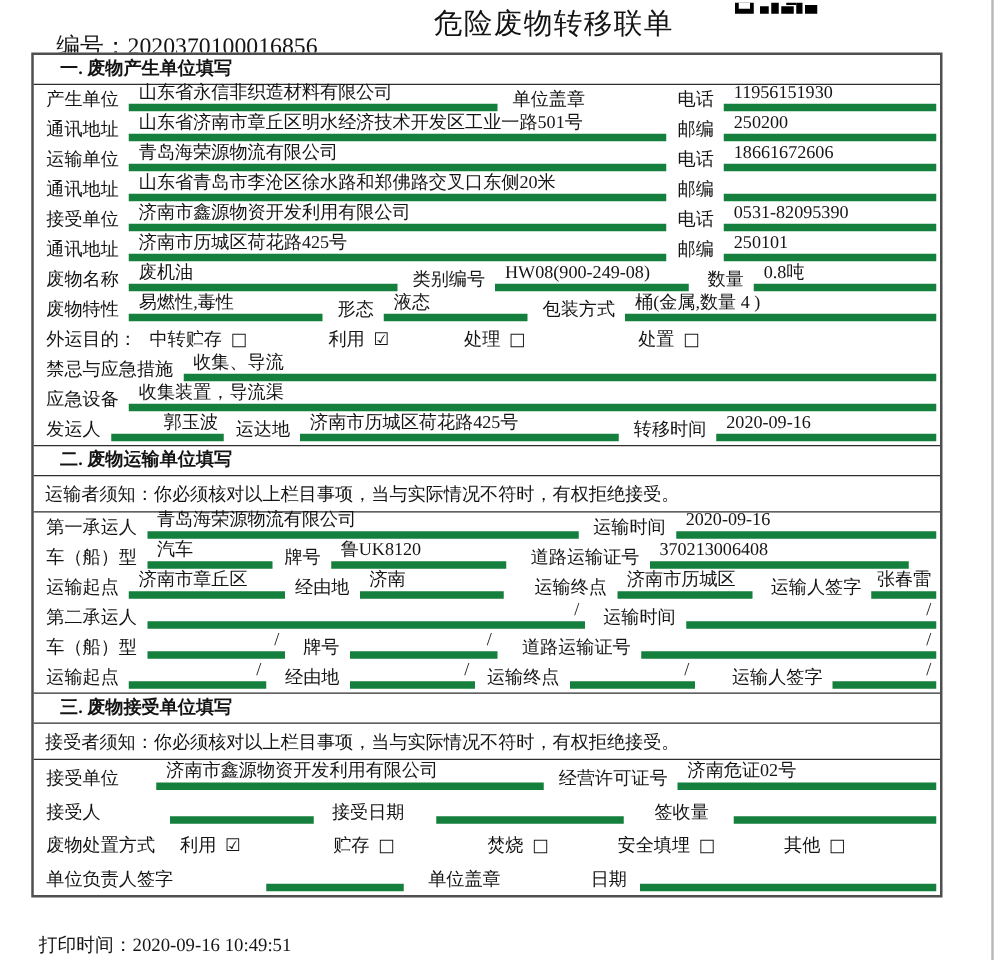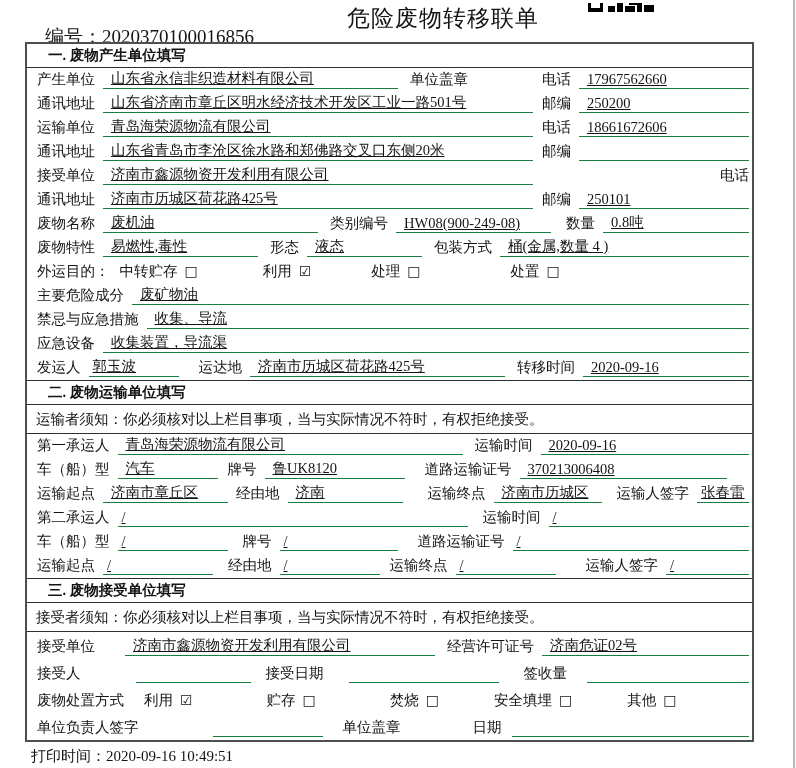--- a/index.html
+++ b/index.html
@@ -19,36 +19,36 @@
   .section{width:100%;}
   .section + .section{border-top:1px solid #2e2e2e;}
   .sec-head{height:23px;line-height:23px;font-weight:bold;font-size:14.5px;
     padding-left:21px;border-bottom:1px solid #2e2e2e;}
   .notice{height:28px;display:flex;align-items:center;padding:0 9px;
     border-bottom:1px solid #2e2e2e;white-space:nowrap;}
   .row{display:flex;align-items:flex-end;height:24px;padding:0 3px 3px 10px;
     box-sizing:border-box;white-space:nowrap;}
   .s3 .row{height:27px;}
   .lbl{white-space:nowrap;flex:none;}
-  .f{border-bottom:1px solid #15803d;padding:0 4px 0 8px;margin-left:8px;
-    white-space:nowrap;overflow:hidden;box-sizing:border-box;flex:none;min-height:17px;text-decoration:underline;}
+  .f{border-bottom:6px solid #15803d;padding:0 4px 0 8px;margin-left:8px;
+    white-space:nowrap;overflow:hidden;box-sizing:border-box;flex:none;min-height:17px;}
   .grow{flex:1 1 auto;}
-  .ctr{text-align:left;padding-left:4px;}
+  .ctr{text-align:right;padding-left:4px;}
   .cb{font-family:"DejaVu Sans",sans-serif;font-size:14px;margin-left:7px;}
   .opt{white-space:nowrap;flex:none;}
   .mla{margin-left:auto;}
   .print-line{position:absolute;left:31px;top:747px;font-size:15px;white-space:nowrap;}
   
   .w100{width:100px}.w108{width:108px}.w110{width:110px}.w115{width:115px}
   .w118{width:118px}.w125{width:125px}.w140{width:140px}.w150{width:150px}
   .w155{width:155px}.w170{width:170px}.w215{width:215px}.w255{width:255px}
   .w295{width:295px}.w310{width:310px}.w345{width:345px}.w350{width:350px}
   .w90{width:90px}.w430{width:430px}
   .ml8{margin-left:8px}.ml10{margin-left:10px}.ml12{margin-left:12px}
-  .ml15{margin-left:15px}.ml18{margin-left:20px}.ml20{margin-left:20px}
+  .ml15{margin-left:15px}.ml18{margin-left:10px}.ml20{margin-left:20px}
   .ml25{margin-left:25px}.ml30{margin-left:30px}.ml50{margin-left:74px}
   .ml55{margin-left:55px}.ml60{margin-left:60px}.ml65{margin-left:65px}.ml90{margin-left:90px}
   .ml130{margin-left:72px}.mr22{margin-right:22px}
 </style>
 </head>
 <body>
 
 <div class="serial">
   <span>编号：</span><span>2020370100016856</span>
 </div>
@@ -70,21 +70,21 @@
 <div class="form-table">
 
   <div class="section s1">
     <div class="sec-head">一. 废物产生单位填写</div>
 
     <div class="row">
       <span class="lbl">产生单位</span>
       <span class="f w295">山东省永信非织造材料有限公司</span>
       <span class="lbl ml12">单位盖章</span>
       <span class="lbl mla">电话</span>
-      <span class="f w170">17967562660</span>
+      <span class="f w170">11956151930</span>
     </div>
 
     <div class="row">
       <span class="lbl">通讯地址</span>
       <span class="f w430">山东省济南市章丘区明水经济技术开发区工业一路501号</span>
       <span class="lbl mla">邮编</span>
       <span class="f w170">250200</span>
     </div>
 
     <div class="row">
@@ -98,20 +98,21 @@
       <span class="lbl">通讯地址</span>
       <span class="f w430">山东省青岛市李沧区徐水路和郑佛路交叉口东侧20米</span>
       <span class="lbl mla">邮编</span>
       <span class="f w170"></span>
     </div>
 
     <div class="row">
       <span class="lbl">接受单位</span>
       <span class="f w430">济南市鑫源物资开发利用有限公司</span>
       <span class="lbl mla">电话</span>
+      <span class="f w170">0531-82095390</span>
     </div>
 
     <div class="row">
       <span class="lbl">通讯地址</span>
       <span class="f w430">济南市历城区荷花路425号</span>
       <span class="lbl mla">邮编</span>
       <span class="f w170">250101</span>
     </div>
 
     <div class="row">
@@ -141,24 +142,20 @@
         <span>利用</span><span class="cb">☑</span>
       </span>
       <span class="opt ml60">
         <span>处理</span><span class="cb">□</span>
       </span>
       <span class="opt ml90">
         <span>处置</span><span class="cb">□</span>
       </span>
     </div>
 
-    <div class="row">
-      <span class="lbl">主要危险成分</span>
-      <span class="f grow">废矿物油</span>
-    </div>
 
     <div class="row">
       <span class="lbl">禁忌与应急措施</span>
       <span class="f grow">收集、导流</span>
     </div>
 
     <div class="row">
       <span class="lbl">应急设备</span>
       <span class="f grow">收集装置，导流渠</span>
     </div>

